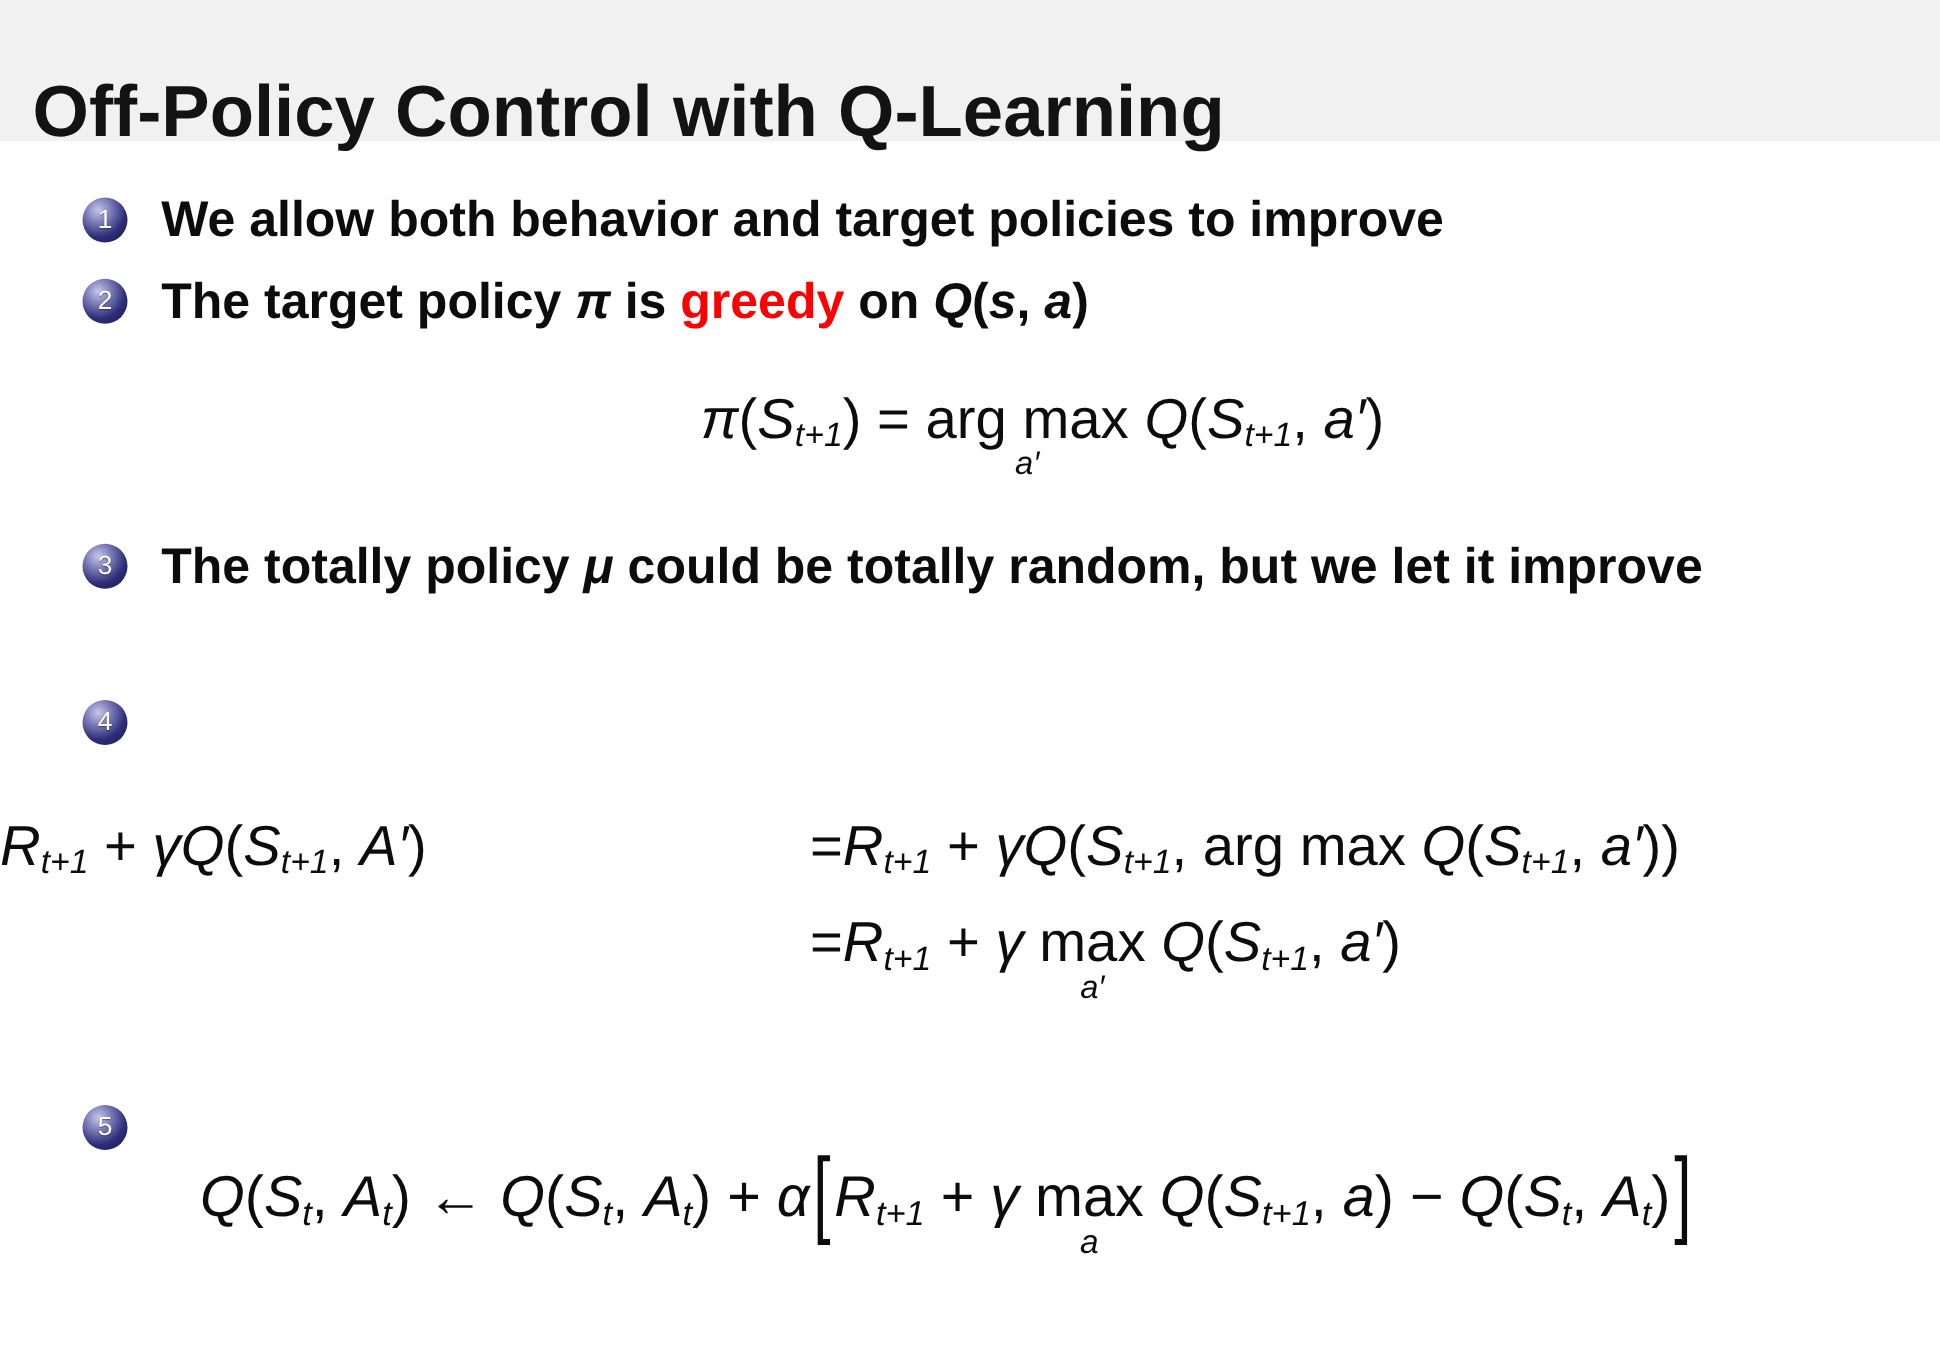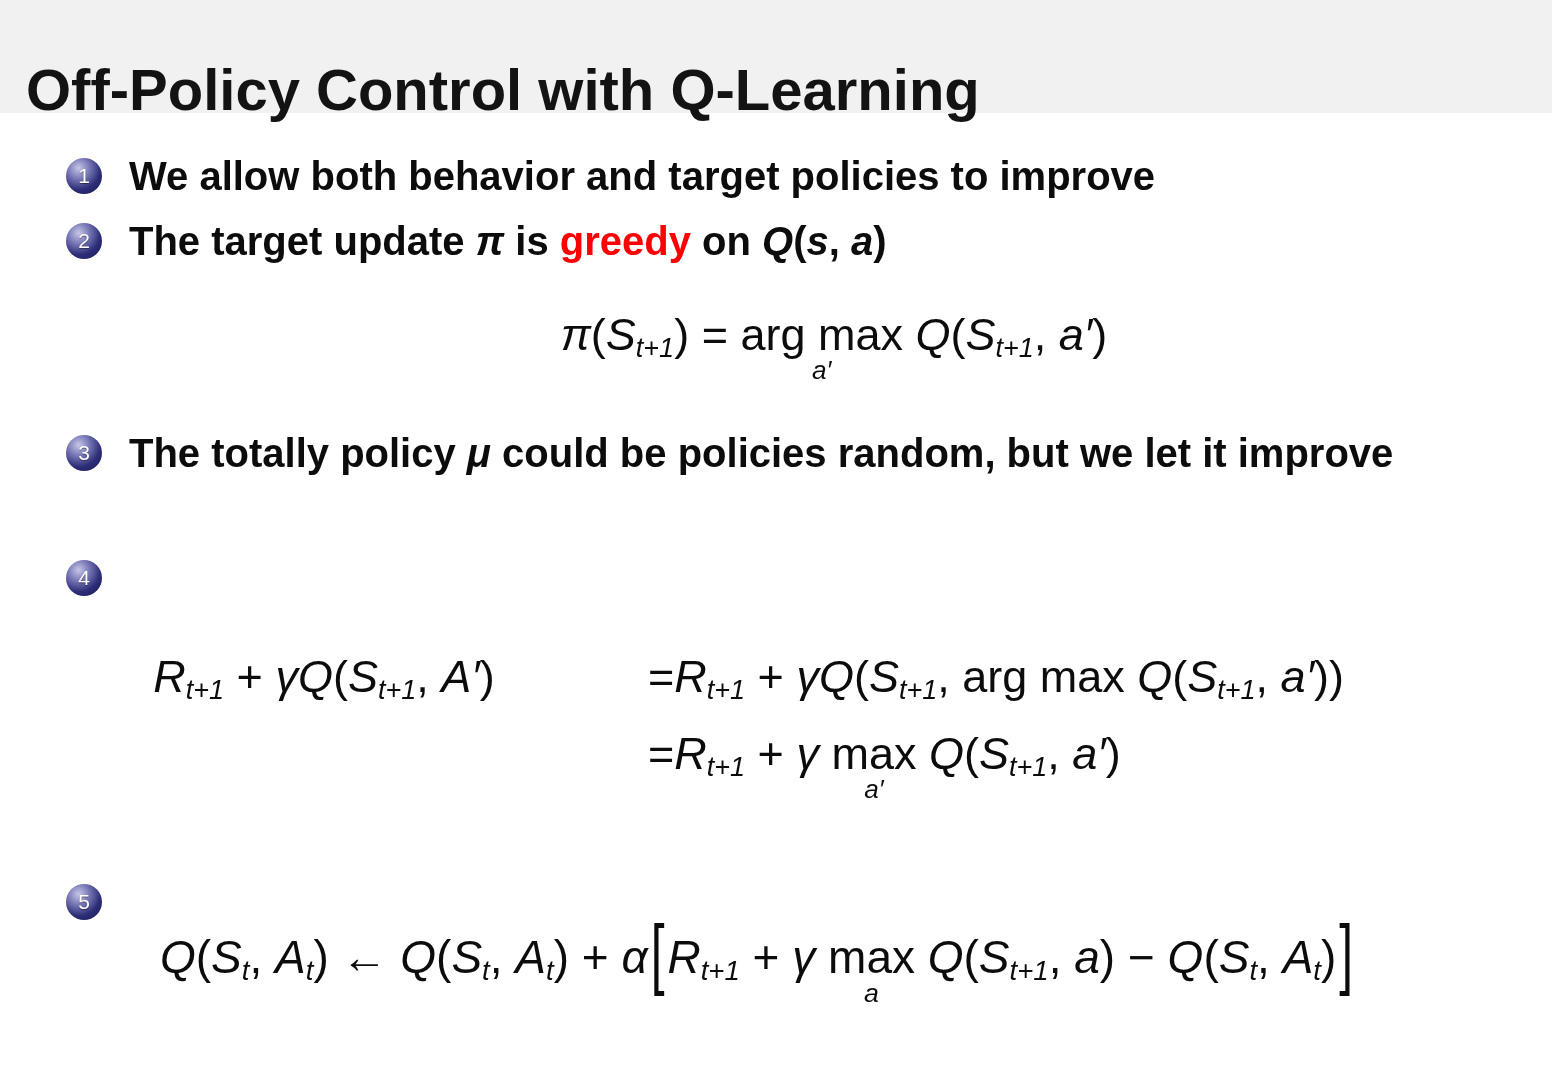--- a/index.html
+++ b/index.html
@@ -54,21 +54,21 @@
   
   .eq { position:absolute; font-size:45px; line-height:66px; white-space:nowrap; }
   .eq-greedy { top:302px; left:0; width:1552px; text-align:center; padding-left:116px; }
   .eq-update { top:916px; left:160px; font-size:46px; line-height:80px; }
 
   .align-block {
     position:absolute; top:638px; left:0; width:1552px;
     display:grid; grid-template-columns:648px 1fr;
     font-size:45px; line-height:77px; white-space:nowrap;
   }
-  .al-l { text-align:center; }
+  .al-l { text-align:left; }
   .al-r { text-align:left; }
 
   
   .mi { font-style:italic; }
   .mr { color:var(--accent-red, #fe0000); }
   sub.msub {
     font-size:0.60em; line-height:0; vertical-align:-0.25em;
   }
   .stk {
     display:inline-block; position:relative;
@@ -106,32 +106,32 @@
     <div class="b-text">
         <div class="tline"><span>We allow both behavior and target policies to improve</span></div>
       </div>
   </div>
 
   <div class="bullet-row row-2">
     <span class="ball">
         <span>2</span>
       </span>
     <div class="b-text">
-        <div class="tline"><span>The target update </span><span class="mi">π</span><span> is </span><span class="mr">greedy</span><span> on </span><span class="mi">Q</span><span>(</span><span class="mi">s</span><span>, </span><span class="mi">a</span><span>)</span></div>
+        <div class="tline"><span>The target policy </span><span class="mi">π</span><span> is </span><span class="mr">greedy</span><span> on </span><span class="mi">Q</span><span>(</span><span class="mi">s</span><span>, </span><span class="mi">a</span><span>)</span></div>
       </div>
   </div>
 
   <div class="eq eq-greedy"><span class="mi">π</span><span>(</span><span class="mi">S</span><sub class="msub mi">t+1</sub><span>) = </span><span class="stk"><span class="stk-top">arg max</span><span class="stk-bot">a′</span></span><span> </span><span class="mi">Q</span><span>(</span><span class="mi">S</span><sub class="msub mi">t+1</sub><span>, </span><span class="mi">a′</span><span>)</span></div>
 
   <div class="bullet-row row-3">
     <span class="ball">
         <span>3</span>
       </span>
     <div class="b-text">
-        <div class="tline"><span>The totally policy </span><span class="mi">μ</span><span> could be policies random, but we let it improve</span></div>
+        <div class="tline"><span>The totally policy </span><span class="mi">μ</span><span> could be totally random, but we let it improve</span></div>
       </div>
   </div>
 
   <div class="bullet-row row-4">
     <span class="ball">
         <span>4</span>
       </span>
   </div>
 
   <div class="align-block">

